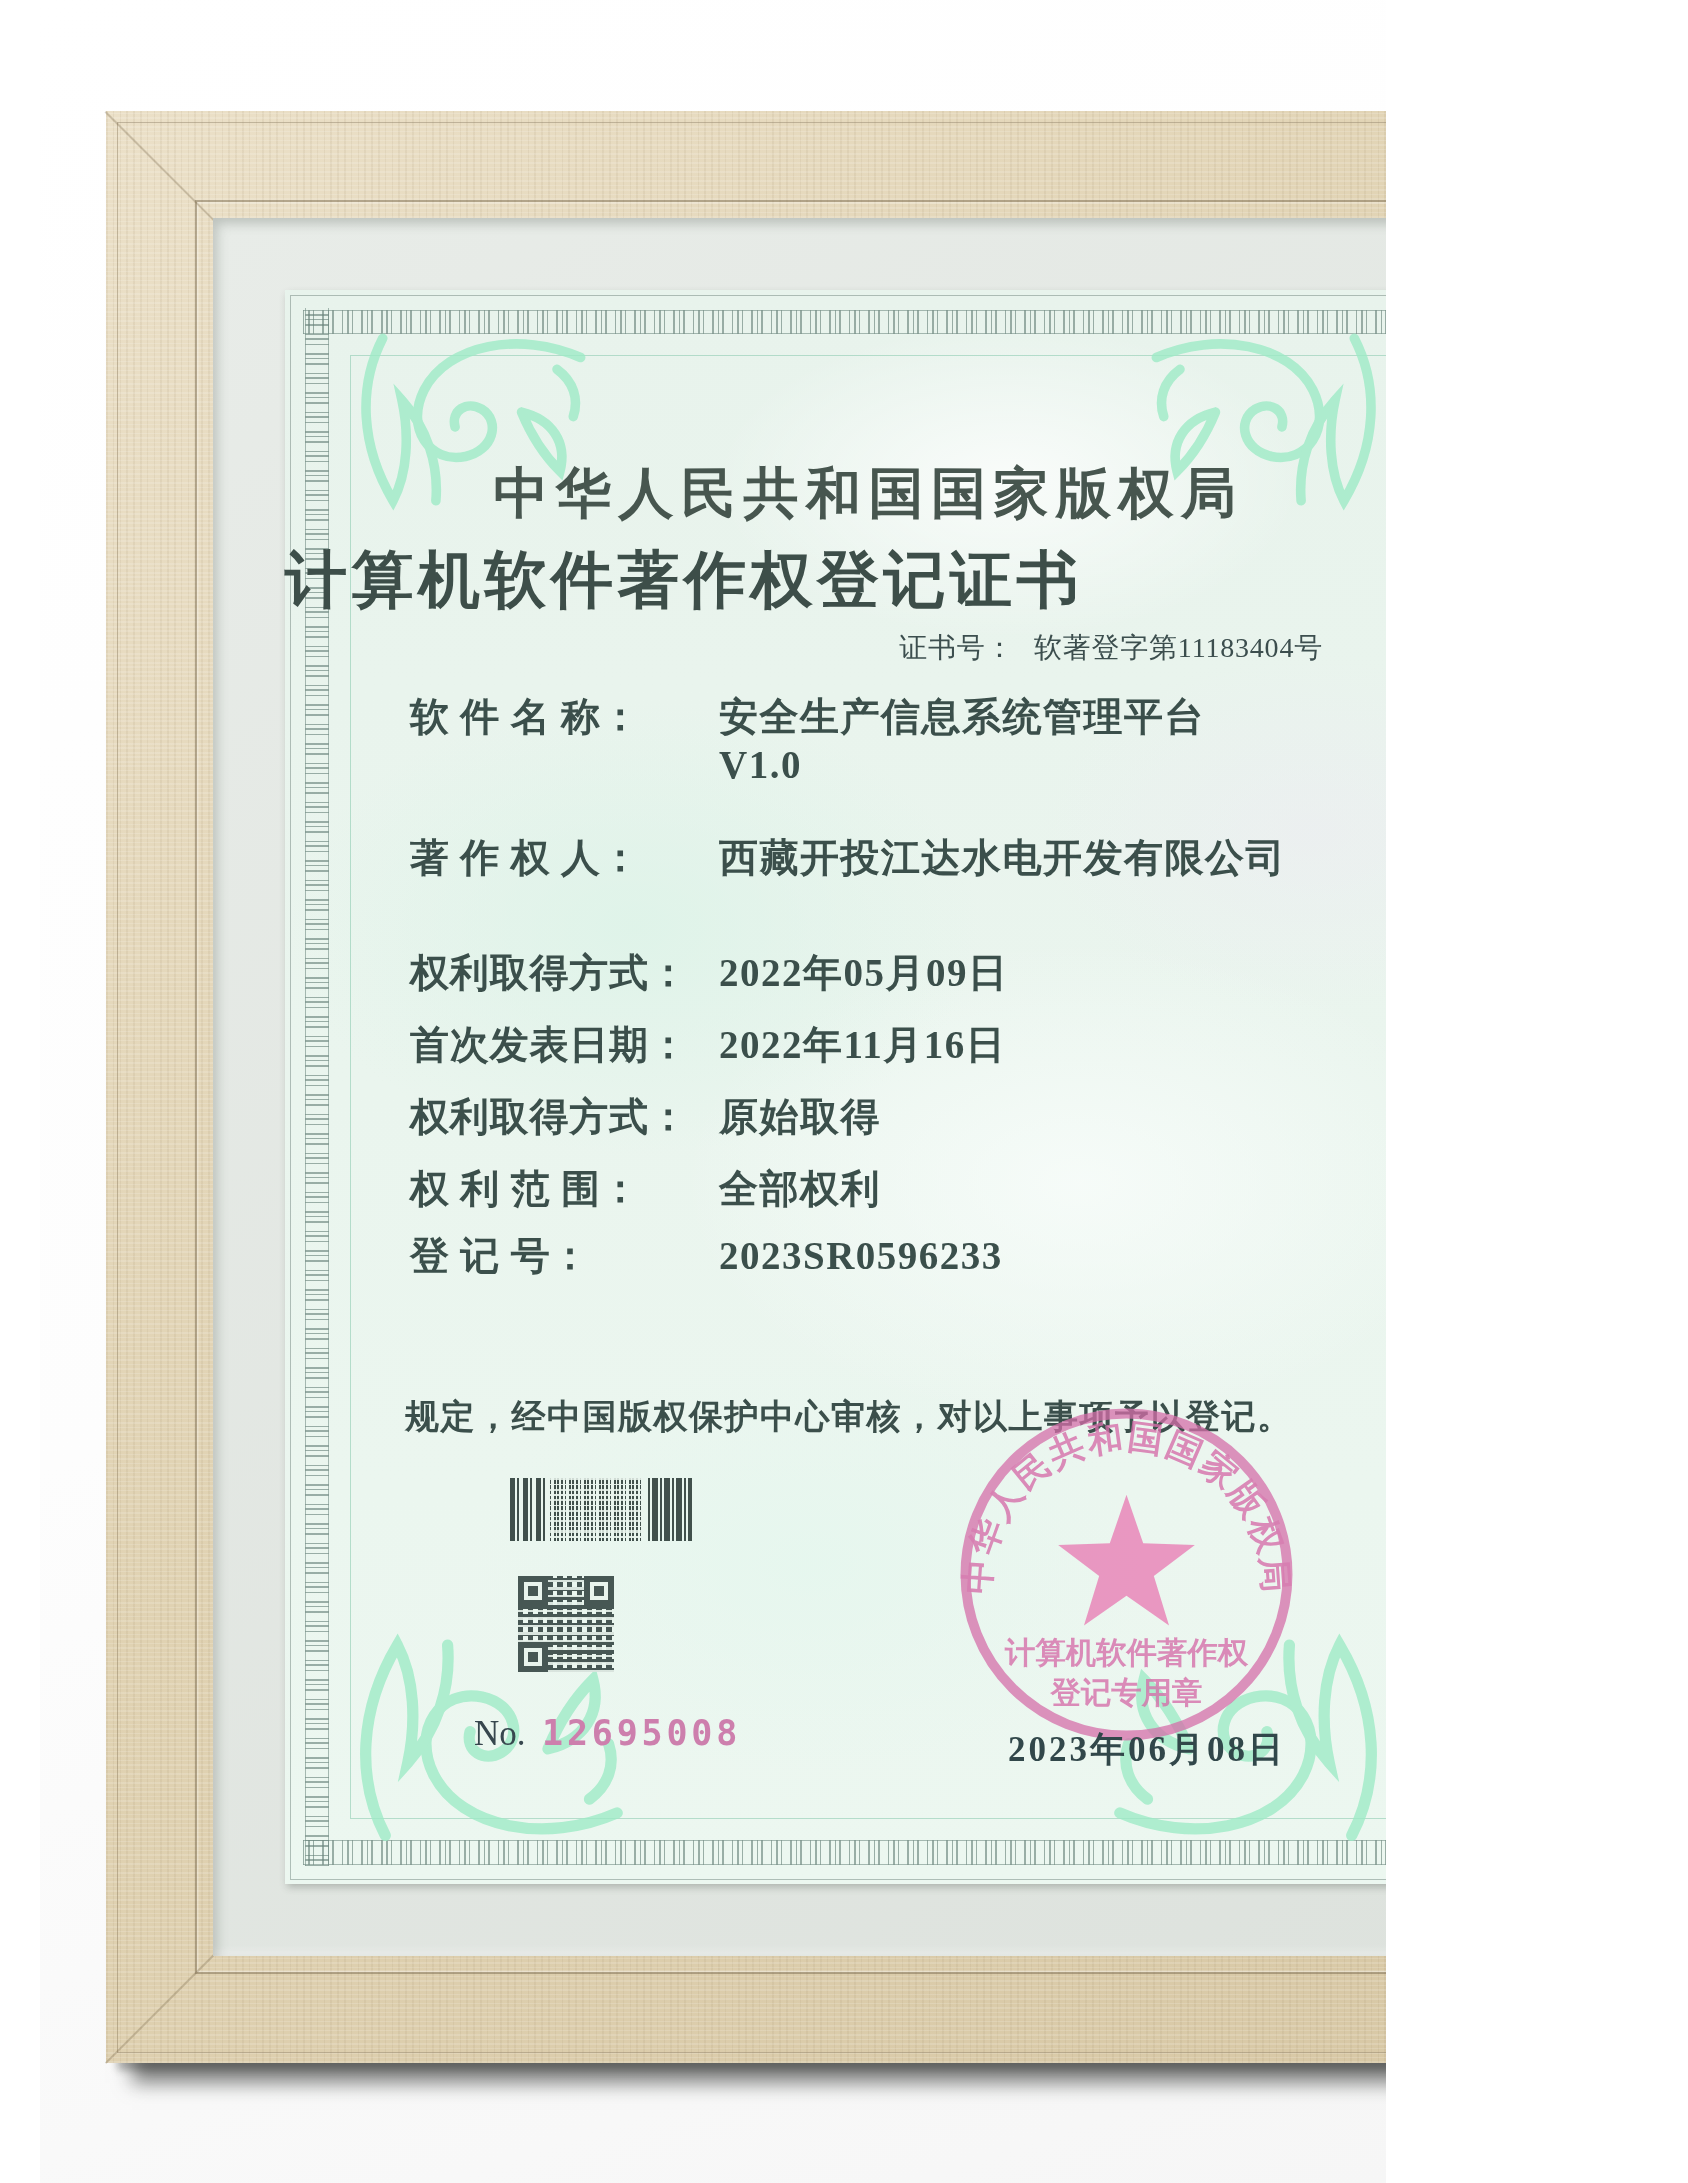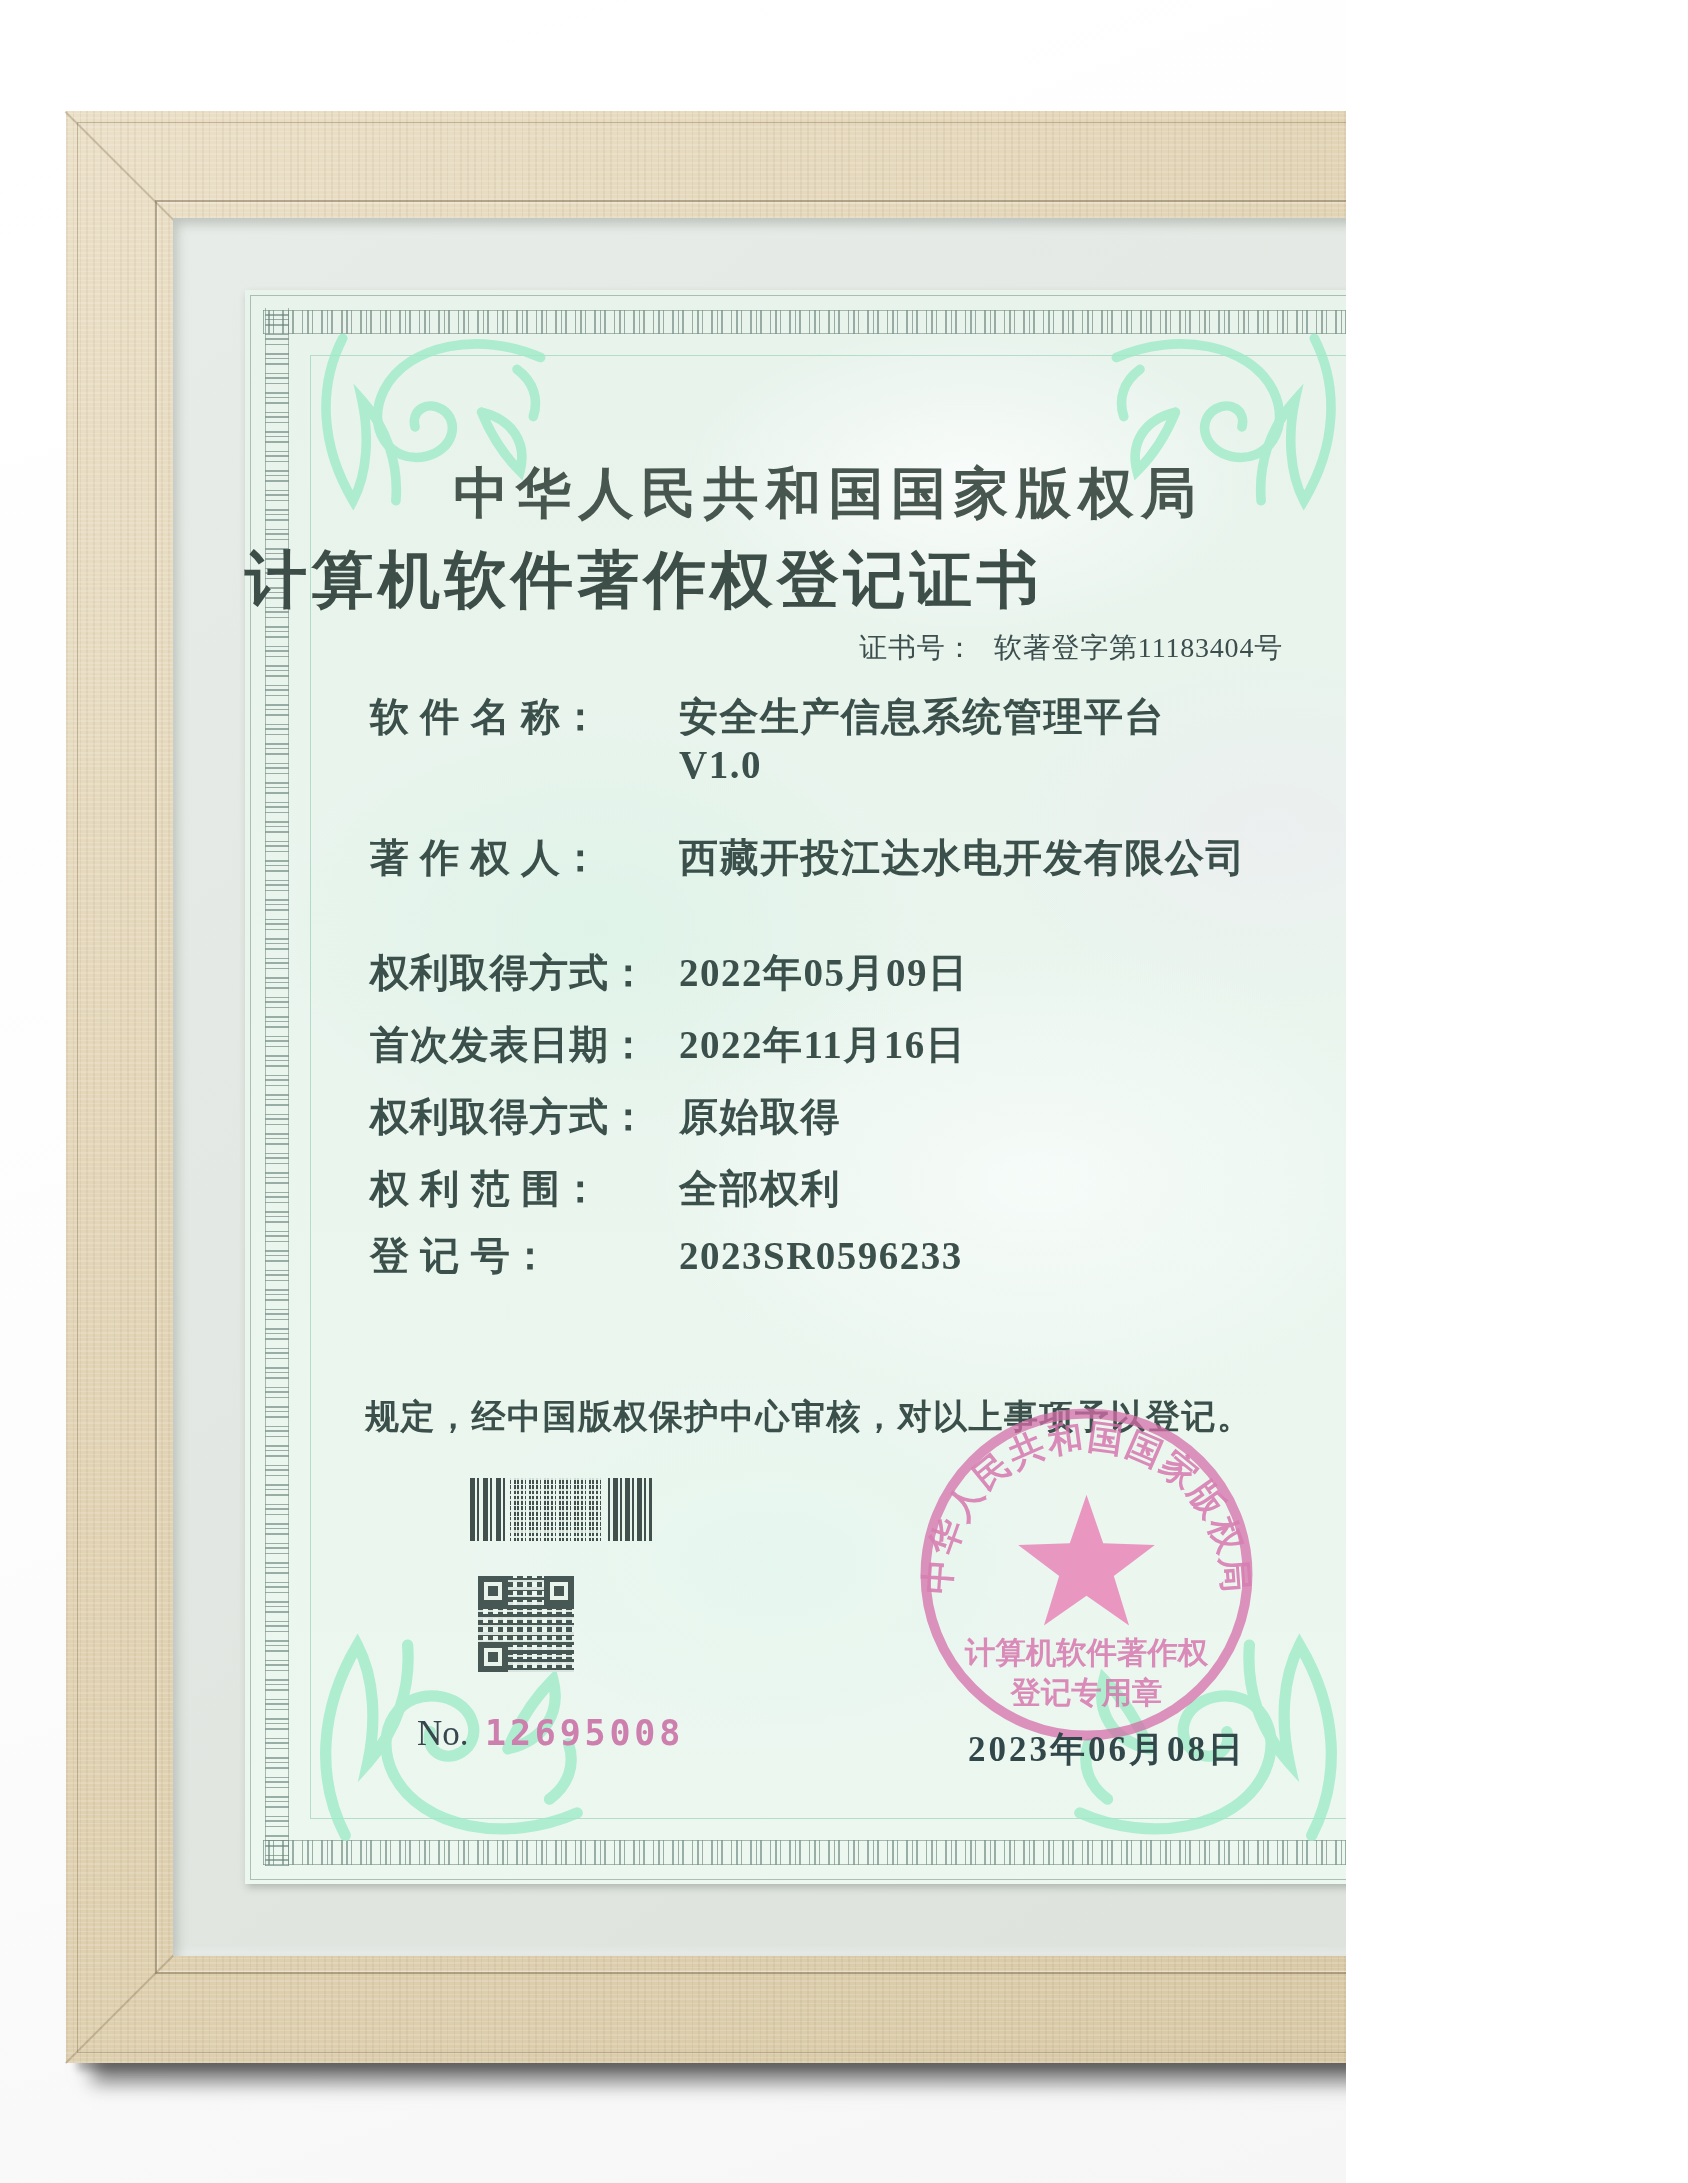--- a/index.html
+++ b/index.html
@@ -1,18 +1,18 @@
 <!DOCTYPE html>
 <html style="font-size:12px"><head>
 <meta charset="utf-8">
 <style>
   html,body{margin:0;padding:0;background:#ffffff;}
   .photo{position:relative;width:1346px;height:2183px;overflow:hidden;
     background:linear-gradient(160deg,#ffffff 0%,#fdfdfd 55%,#f6f6f6 100%);
-    font-family:"Liberation Serif","DejaVu Serif",serif;color:#3c504c;}
+    font-family:"Liberation Serif","DejaVu Serif",serif;color:#3c504c;margin-left:40px;}
 
   
   .frame{position:absolute;left:66px;top:111px;width:1525px;height:1952px;
     background:
       repeating-linear-gradient(0deg, rgba(255,255,255,.15) 0 1.5px, rgba(0,0,0,0) 1.5px 4.5px),
       repeating-linear-gradient(90deg, rgba(150,130,95,.10) 0 1.5px, rgba(0,0,0,0) 1.5px 6.8px),
       linear-gradient(135deg,#ebe0c8 0%,#e0d2b2 45%,#d7c7a4 100%);
     box-shadow: 19.5px 25.5px 18px -6px rgba(28,30,28,.55), 7.5px 10.5px 7.5px -3px rgba(28,30,28,.30);}
   .groove{position:absolute;pointer-events:none;}
   .groove.outer{inset:10.5px;border:1.5px solid rgba(125,108,78,.40);}
@@ -82,21 +82,21 @@
   .qr{position:absolute;left:233px;top:1286px;width:96px;height:96px;opacity:.92;
     background-image:
       repeating-linear-gradient(0deg, rgba(233,244,237,.9) 0 2.3px, transparent 2.3px 7.5px),
       repeating-linear-gradient(90deg,#3a4a47 0 5.3px,transparent 5.3px 9.8px),
       repeating-linear-gradient(0deg,#3a4a47 0 4.5px,transparent 4.5px 9px);}
   .fd{position:absolute;width:30px;height:30px;border:6px solid #3a4a47;background:#e9f4ed;box-sizing:border-box;}
   .fd::after{content:"";position:absolute;inset:3.8px;background:#3a4a47;}
   .fd.tl{left:0;top:0;} .fd.tr{right:0;top:0;} .fd.bl{left:0;bottom:0;}
 
   
-  .serial{position:absolute;left:172px;top:1423px;font-size:35px;color:#37474e;text-align:right;}
+  .serial{position:absolute;left:189px;top:1423px;font-size:35px;color:#37474e;text-align:right;}
   .serial .num{font-family:"DejaVu Sans Mono","Liberation Mono",monospace;font-size:35px;color:#cd7fad;
     letter-spacing:3.8px;margin-left:16.5px;font-weight:600;}
   .seal{position:absolute;left:663px;top:1106px;width:357px;height:357px;opacity:.88;}
   .date{position:absolute;left:723px;top:1436px;font-size:35px;font-weight:700;color:#31474a;letter-spacing:3px;}
 </style>
 </head>
 <body>
 
 <div class="photo">
   <div class="frame">

